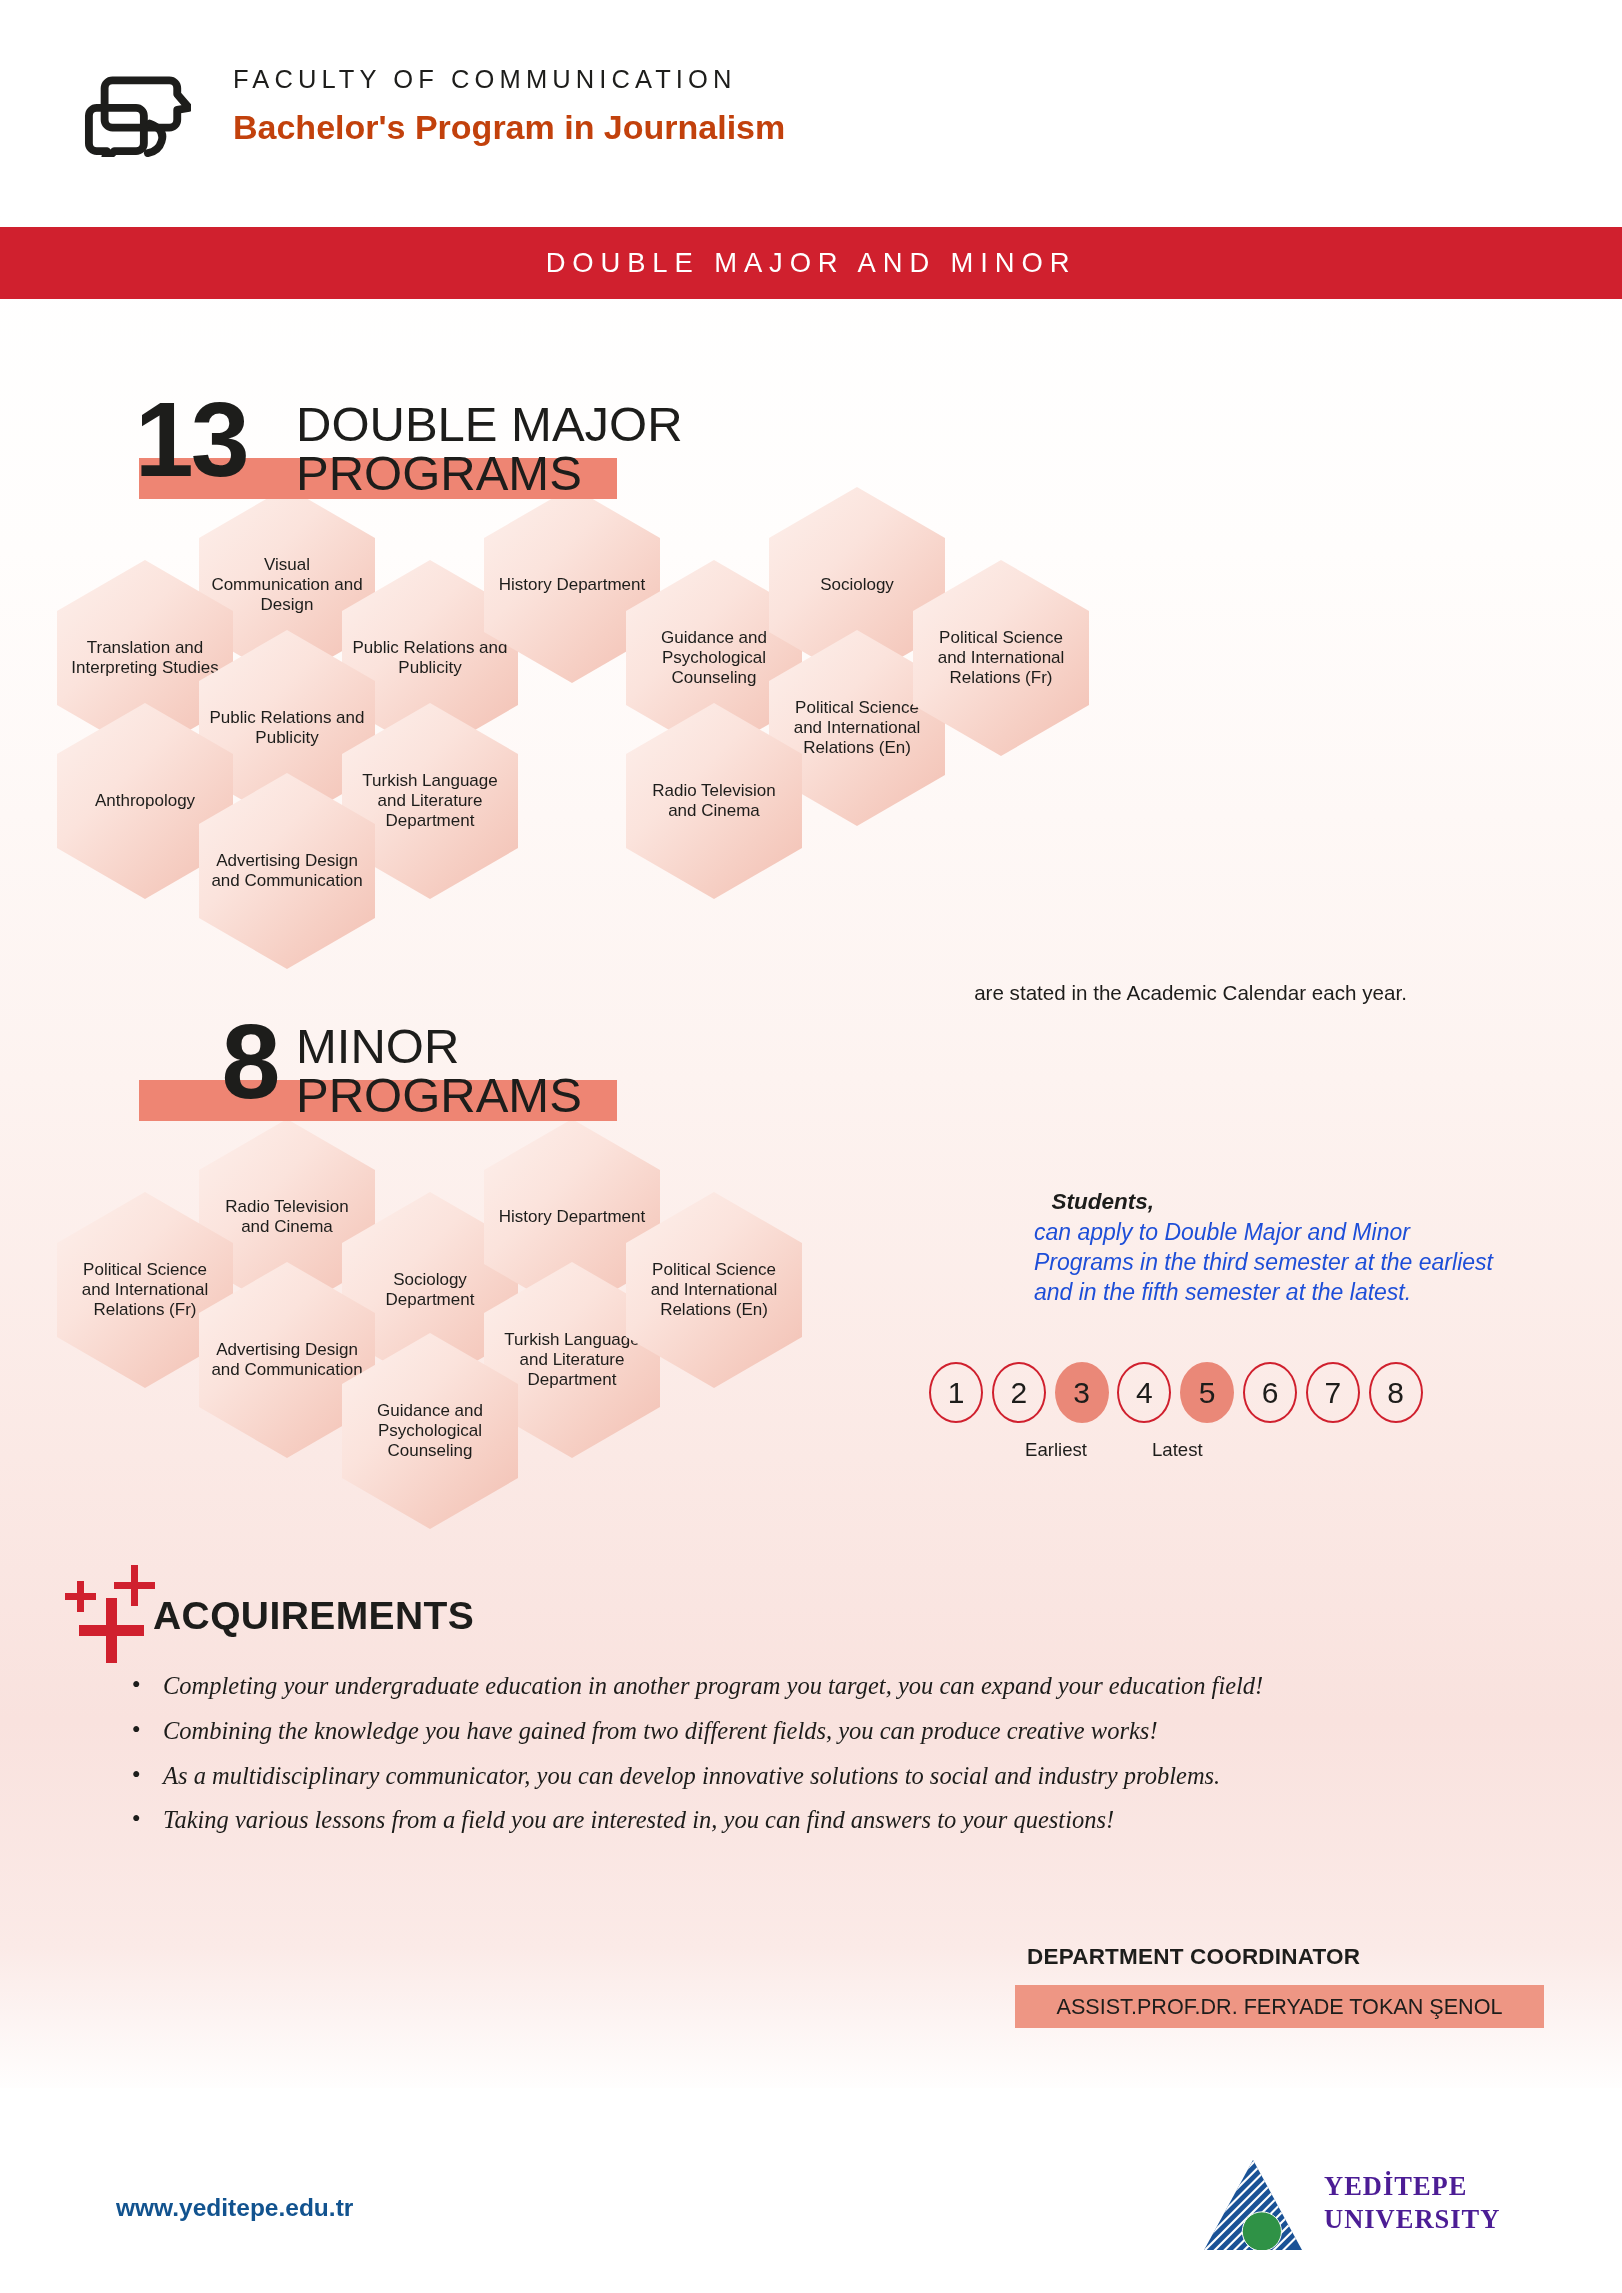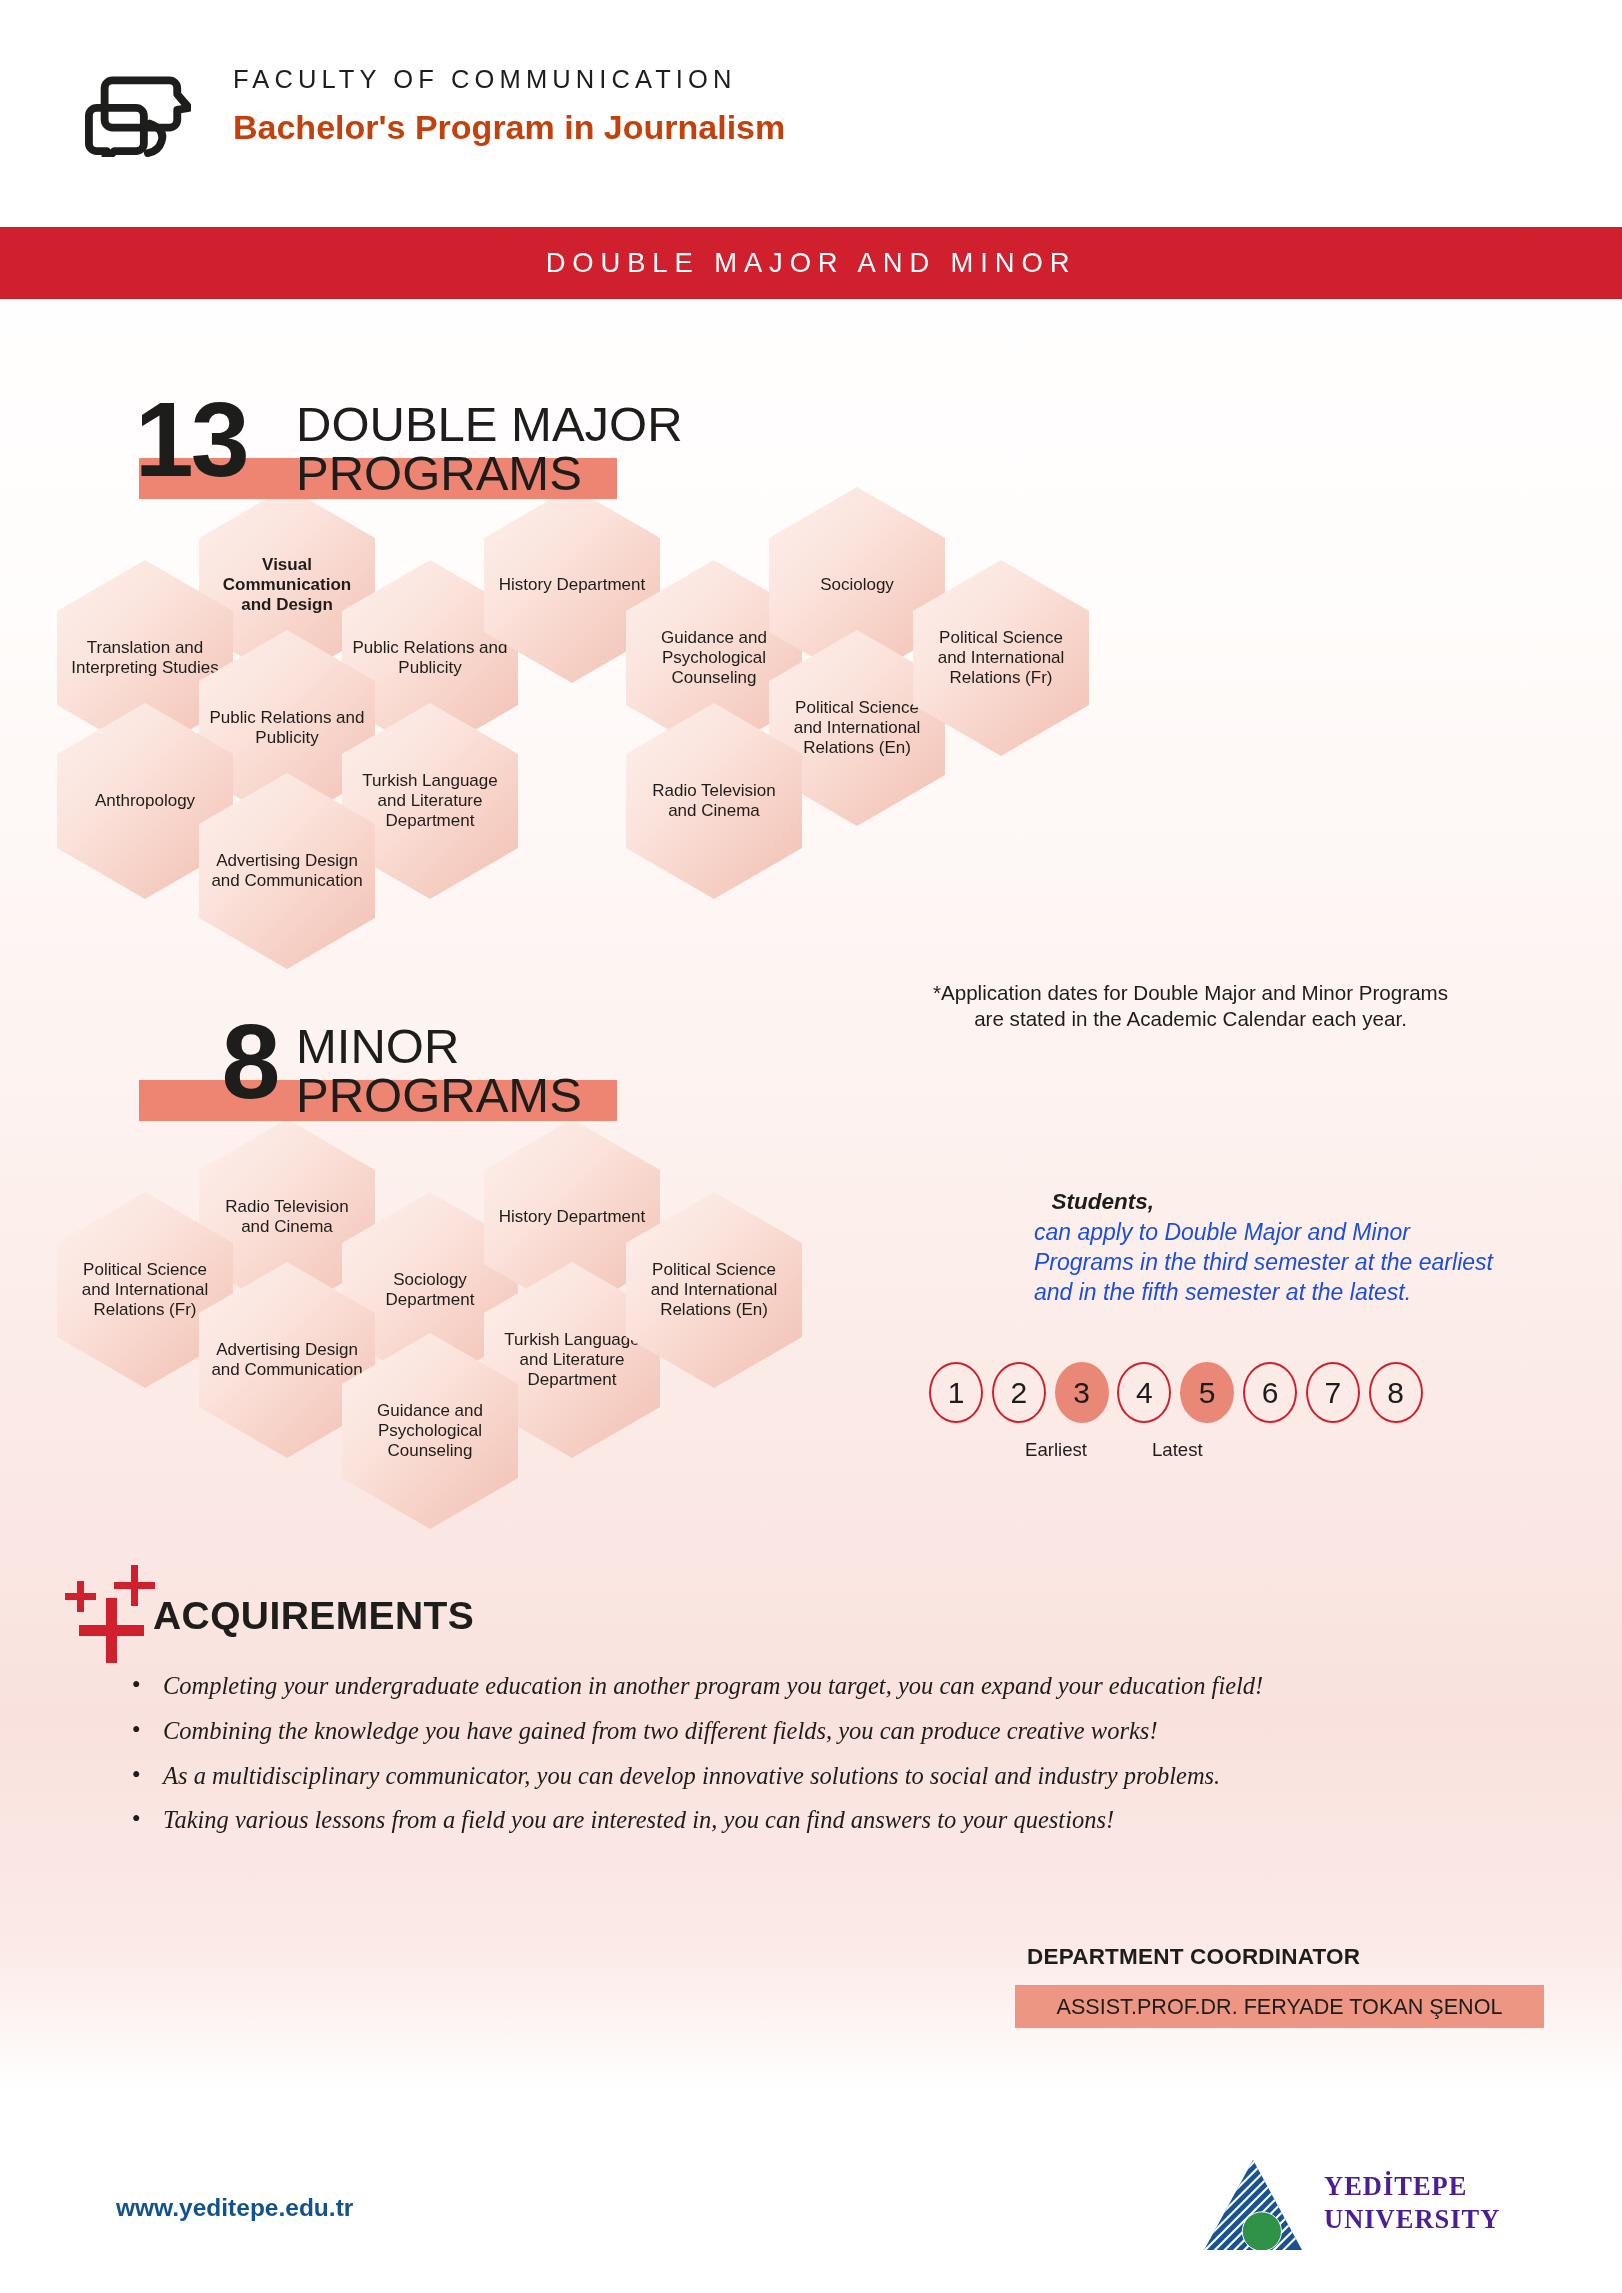--- a/index.html
+++ b/index.html
@@ -170,21 +170,21 @@
 </div>
 
 <div class="sec-title" style="left:127px; top:392px; width:627px; height:118px;">
   <div class="hl" style="left:11.8px; top:66px; width:478px; height:41px;"></div>
   <div class="big-num" style="left:7.8px; top:3.9px;">13</div>
   <div class="title-words" style="left:169px; top:9.8px;">DOUBLE MAJOR</div>
   <div class="title-words" style="left:169px; top:59px;">PROGRAMS</div>
 </div>
 
 <div class="hexwrap" style="left:0px; top:0px; width:1622px; height:980px;">
-  <div class="hex" style="left:199px; top:487px;font-weight:bold;">
+  <div class="hex" style="left:199px; top:487px;">
     <span>Visual Communication and Design</span>
     </div>
   <div class="hex" style="left:57px; top:560px;">
     <span>Translation and Interpreting Studies</span>
     </div>
   <div class="hex" style="left:342px; top:560px;">
     <span>Public Relations and Publicity</span>
     </div>
   <div class="hex" style="left:484px; top:487px;">
     <span>History Department</span>
@@ -212,21 +212,20 @@
     </div>
   <div class="hex" style="left:913px; top:560px;">
     <span>Political Science and International Relations (Fr)</span>
     </div>
   <div class="hex" style="left:626px; top:703px;">
     <span>Radio Television and Cinema</span>
     </div>
 </div>
 
 <div class="note" style="left:872px; top:980px; width:637px;">
-  <div>*Application dates for Double Major and Minor Programs</div>
   <div>are stated in the Academic Calendar each year.</div>
 </div>
 
 <div class="sec-title" style="left:196px; top:1014px; width:549px; height:118px;">
   <div class="hl" style="left:-57px; top:66px; width:478px; height:41px;"></div>
   <div class="big-num" style="left:25.5px; top:3.9px;">8</div>
   <div class="title-words" style="left:100px; top:9.8px;">MINOR</div>
   <div class="title-words" style="left:100px; top:59px;">PROGRAMS</div>
 </div>
 

